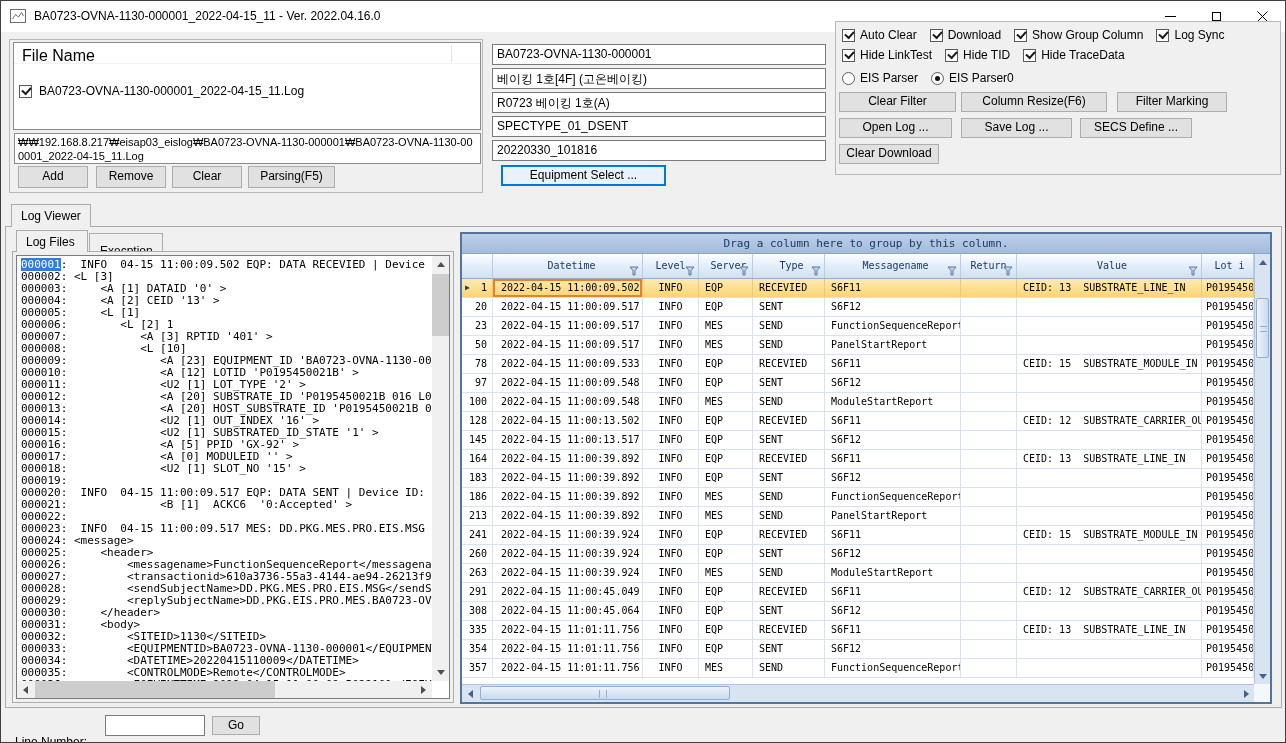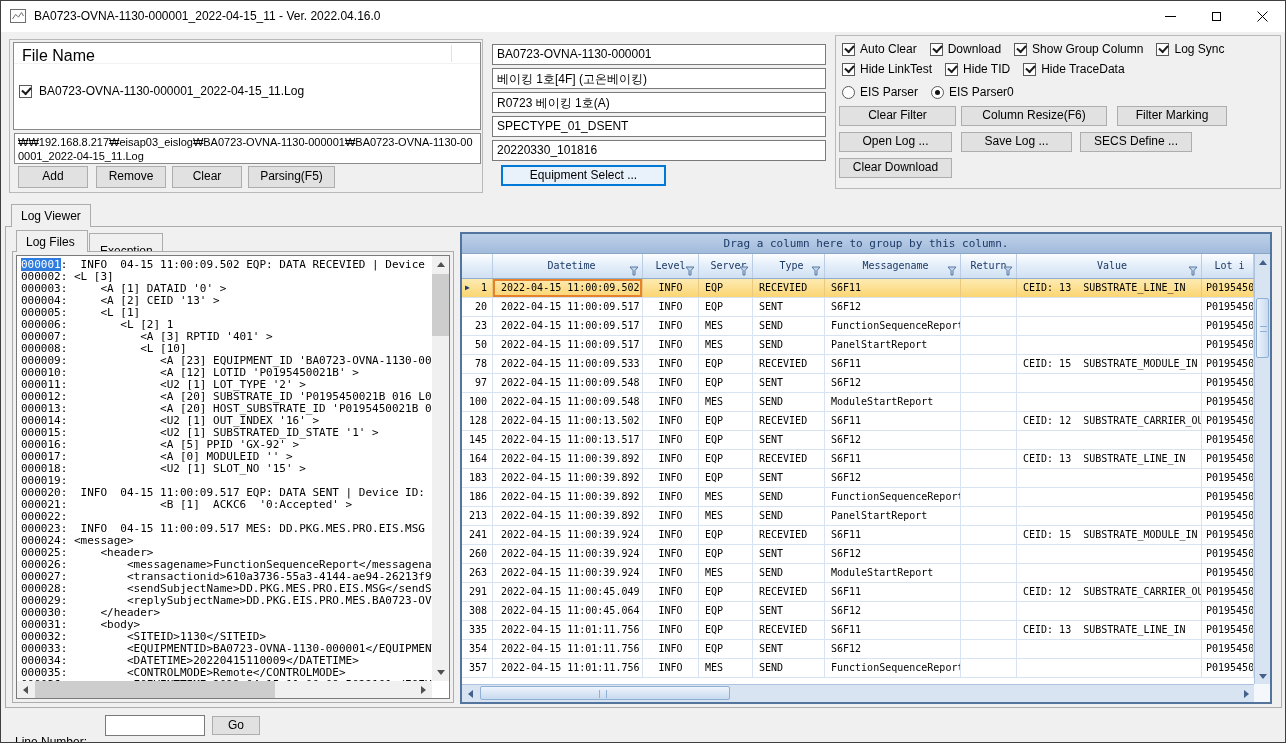--- a/index.html
+++ b/index.html
@@ -32,21 +32,21 @@
   .radio{display:inline-block;width:13px;height:13px;background:#fff;border:1px solid #5a5a5a;border-radius:50%;position:relative;flex:none}
   .radio.on::after{content:"";position:absolute;left:3px;top:3px;width:5px;height:5px;border-radius:50%;background:#111}
   .cb{display:flex;align-items:center;gap:5px;white-space:nowrap}
 
   
   #equip-fields{position:absolute;left:491px;top:43px;width:334px}
   .tinput{height:21px;background:#fff;border:1px solid #7a7a7a;padding:2px 4px;margin-bottom:3px;white-space:nowrap;overflow:hidden;font-size:12px}
   #equip-select{position:absolute;left:500px;top:164px;width:165px;height:21px;background:#e9f2fb;border:2px solid #0078d7;font-size:12px;text-align:center;line-height:16px}
 
   
-  #options-panel{left:834px;top:34px;width:446px;height:154px}
+  #options-panel{left:834px;top:20px;width:446px;height:154px}
   .optrow{position:absolute;left:6px;display:flex;gap:13px;height:16px;align-items:center}
 
   
   .tab-main{position:absolute;left:10px;top:203px;width:80px;height:23px;background:#f0f0f0;border:1px solid #acacac;border-bottom:none;padding:4px 0 0 9px;z-index:3}
   .tabpage-main{position:absolute;left:4px;top:225px;width:1277px;height:482px;background:#f0f0f0;border:1px solid #acacac;z-index:2}
 
   .tab-inner-a{position:absolute;left:10px;top:3px;width:72px;height:22px;background:#f0f0f0;border:1px solid #acacac;border-bottom:none;padding:4px 0 0 9px;z-index:3}
   .tab-inner-b{position:absolute;left:83px;top:6px;width:74px;height:19px;background:#f0f0f0;border:1px solid #acacac;border-bottom:none;padding:10px 0 0 10px;z-index:1}
   .inner-page{position:absolute;left:6px;top:24px;width:442px;height:452px;background:#f0f0f0;border:1px solid #acacac;z-index:2}
 
@@ -214,21 +214,21 @@
         <div class="btn btn-sm" style="left: 3px; top: 70px; width: 117px;">Clear Filter</div>
         <div class="btn btn-sm" style="left: 125px; top: 70px; width: 146px;">Column Resize(F6)</div>
         <div class="btn btn-sm" style="left: 281px; top: 70px; width: 110px;">Filter Marking</div>
       </div>
     <div id="opt-btn-r2">
         <div class="btn btn-sm" style="left: 3px; top: 96px; width: 113px;">Open Log ...</div>
         <div class="btn btn-sm" style="left: 125px; top: 96px; width: 111px;">Save Log ...</div>
         <div class="btn btn-sm" style="left: 244px; top: 96px; width: 112px;">SECS Define ...</div>
       </div>
     <div id="opt-btn-r3">
-        <div class="btn btn-sm" style="left: 3px; top: 122px; width: 113px;">Clear Download</div>
+        <div class="btn btn-sm" style="left: 3px; top: 122px; width: 100px;">Clear Download</div>
       </div>
   </div>
 
   <div class="tab-main">Log Viewer</div>
   <div class="tabpage-main">
 
     <div class="tab-inner-a">Log Files</div>
     <div class="tab-inner-b">Execption</div>
     <div class="inner-page">
       <div class="logbox">

